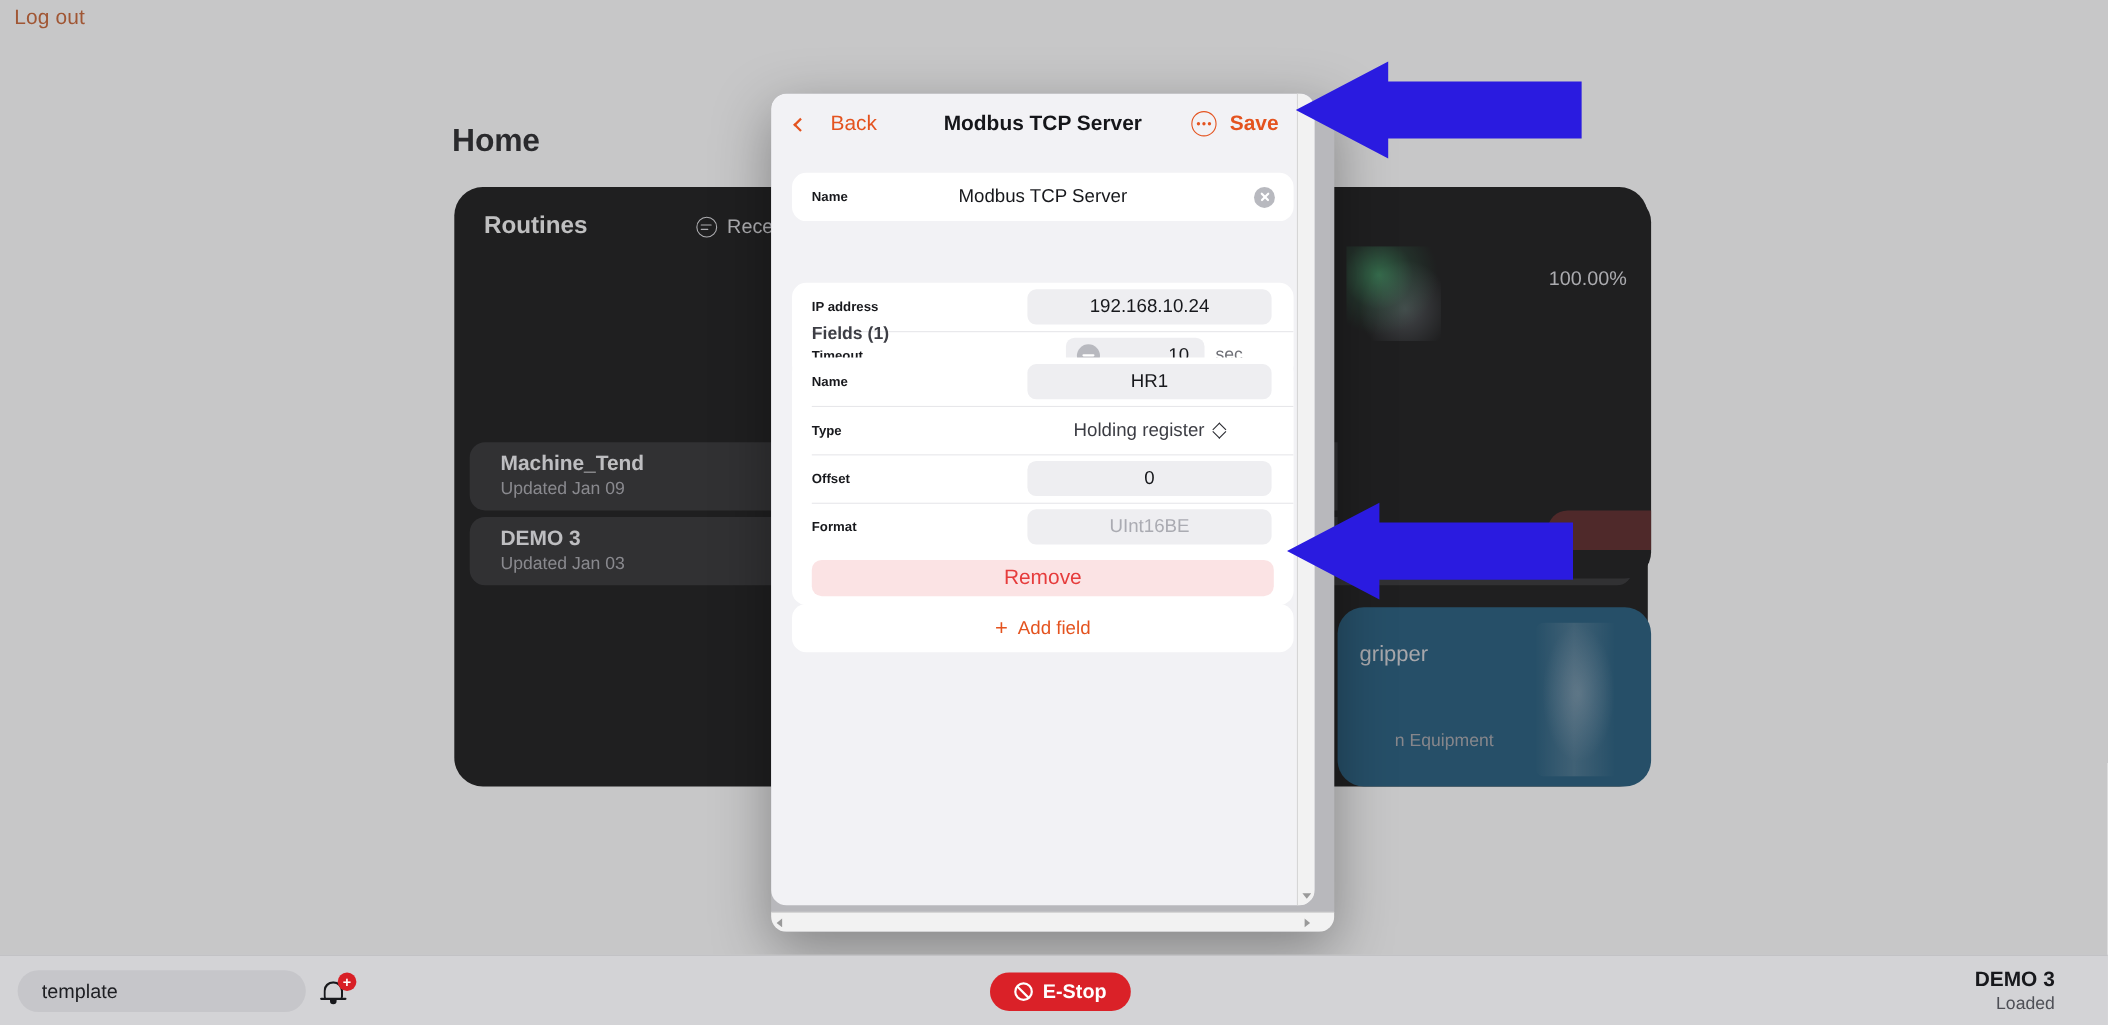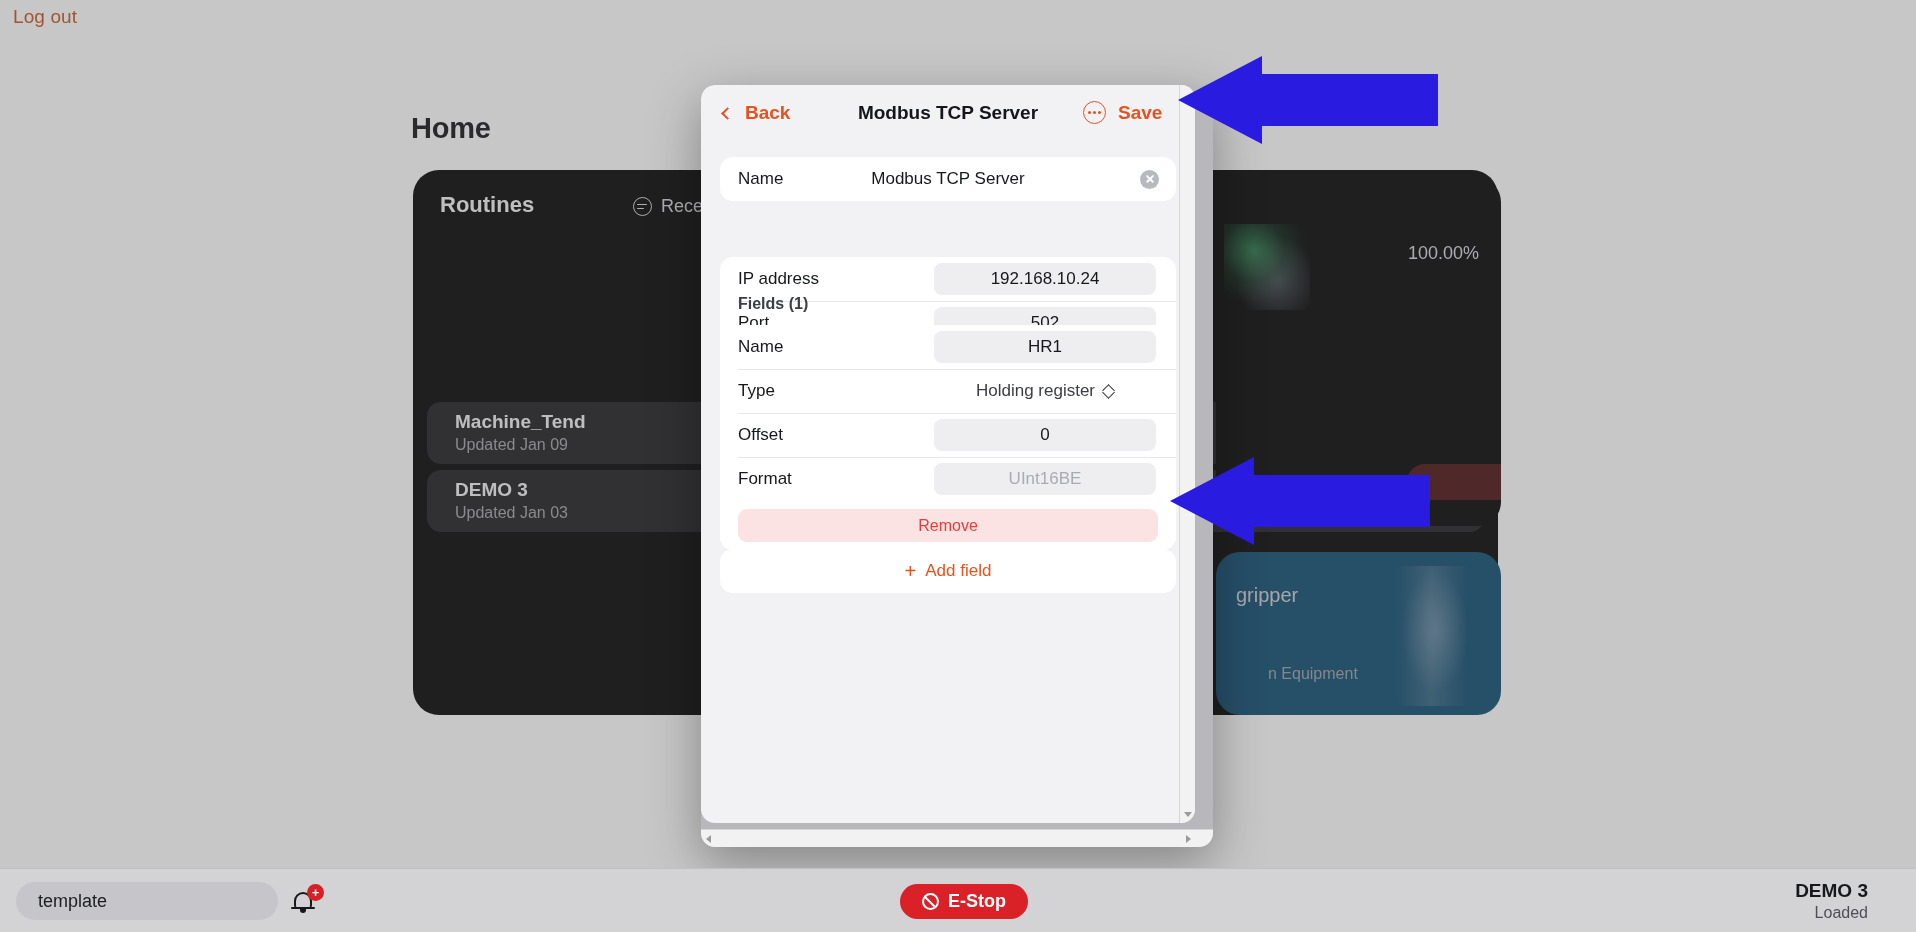--- a/index.html
+++ b/index.html
@@ -145,22 +145,22 @@
   #modal-sheet {
     position: absolute; left: 0; top: 0; width: 494px; height: 738px;
     background: #f2f2f5; border-radius: 14px;
     overflow: hidden;
   }
   #modal-header {
     position: absolute; left: 0; top: 0; width: 494px; height: 58px;
   }
   #back-btn {
     position: absolute; left: 22px; top: 17px;
-    display: flex; align-items: center; gap: 12px;
-    color: #e4531f; font-size: 19px; cursor: pointer; font-weight: bold;
+    display: flex; align-items: center; gap: 22px;
+    color: #e4531f; font-size: 19px; cursor: pointer;
   }
   .chev-left {
     width: 9px; height: 9px; border-left: 2.2px solid #e4531f;
     border-bottom: 2.2px solid #e4531f; transform: rotate(45deg);
     margin-right: 1px;
   }
   #modal-title {
     position: absolute; left: 0; top: 17px; width: 494px;
     text-align: center; font-size: 19px; font-weight: 700; color: #15161a;
   }
@@ -190,21 +190,21 @@
     background: #ffffff; border-radius: 13px; overflow: hidden;
   }
   .row {
     position: relative; height: 44px; display: flex; align-items: center;
     padding: 0 18px;
   }
   .row + .row::before {
     content: ""; position: absolute; left: 18px; right: 0; top: 0;
     height: 1px; background: #e7e7ea;
   }
-  .row .label { font-size: 17px; color: #17181c; flex: none; }
+  .row .label { font-size: 12px; color: #17181c; flex: none; font-weight: bold; }
   .value-plain {
     position: absolute; left: 0; right: 0; text-align: center;
     font-size: 17px; color: #17181c; pointer-events: none;
   }
   .value-box {
     position: absolute; left: 214px; width: 222px; height: 32px;
     background: #eeeef1; border-radius: 8px;
     display: flex; align-items: center; justify-content: center;
     font-size: 17px; color: #17181c; cursor: text;
   }
@@ -267,21 +267,21 @@
     border-left: 1.8px solid #2a2b31; border-top: 1.8px solid #2a2b31;
   }
   .updown-glyph::before { top: 2.6px; transform: rotate(45deg); }
   .updown-glyph::after  { top: 5.4px; transform: rotate(-135deg); }
 
   #remove-btn {
     position: absolute; left: 18px; top: 8px;
     width: 420px; height: 33px;
     background: #fbe3e4; border-radius: 9px;
     display: flex; align-items: center; justify-content: center;
-    font-size: 16px; color: #e63c3c; cursor: pointer;
+    font-size: 19px; color: #e63c3c; cursor: pointer;
   }
   #remove-wrap { position: relative; height: 49px; }
 
   #add-field-group {
     position: absolute; left: 19px; top: 406px; width: 456px; height: 44px;
     background: #ffffff; border-radius: 13px;
     display: flex; align-items: center; justify-content: center; gap: 9px;
     color: #e4531f; font-size: 17px; cursor: pointer;
   }
   #add-field-group .plus { font-size: 20px; line-height: 1; }
@@ -444,24 +444,20 @@
             <span class="label">Name</span>
             <span class="value-plain">Modbus TCP Server</span>
             <span id="clear-name-icon"></span>
           </div>
         </div>
 
         <div class="group" style="top:114px;">
           <div class="row">
             <span class="label">IP address</span>
             <span class="value-box">192.168.10.24</span>
-          </div>
-          <div class="row">
-            <span class="label">Port</span>
-            <span class="value-box">502</span>
           </div>
           <div class="row">
             <span class="label">Timeout</span>
             <span id="timeout-stepper">
               <span id="timeout-minus"></span>
               <span id="timeout-value">10</span>
             </span>
             <span id="timeout-unit">sec</span>
           </div>
         </div>

